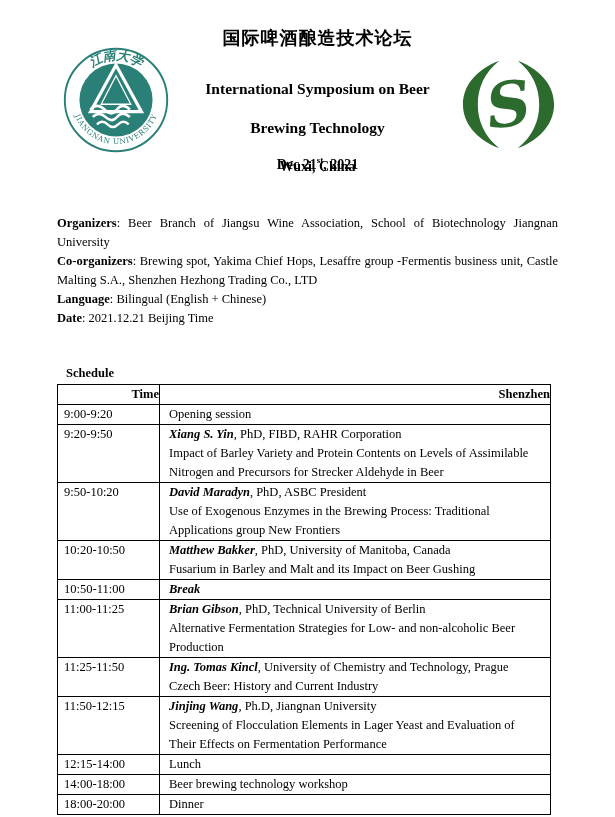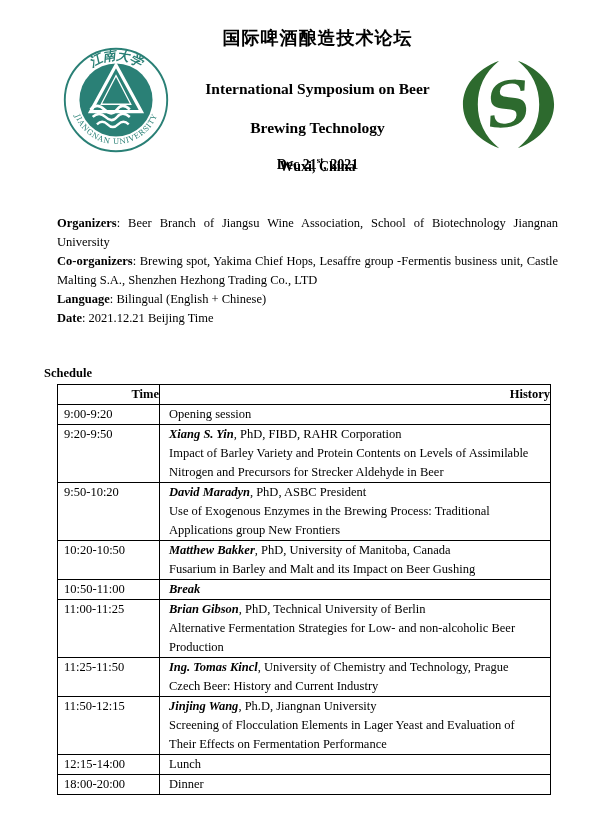--- a/index.html
+++ b/index.html
@@ -14,21 +14,21 @@
   .title-en2 { top:119px; font-size:15.5px; font-weight:bold; }
   .date1 { top:155px; font-size:14px; font-weight:bold; }
   .date2 { top:159px; font-size:14px; font-weight:bold; }
   .date1 sup { font-size:9px; }
   .logo-jn { position:absolute; left:63px; top:47px; width:106px; height:106px; }
   .logo-green { position:absolute; left:461px; top:58px; width:95px; height:93px; }
   
   .info { position:absolute; left:57px; top:214px; width:501px; font-size:12.5px; line-height:19px; }
   .iline { min-height:19px; }
   .jst { text-align:justify; text-align-last:justify; }
-  .schedule-heading { position:absolute; left:44px; top:364px; font-size:12.5px; font-weight:bold; line-height:19px;text-align:right; }
+  .schedule-heading { position:absolute; left:66px; top:364px; font-size:12.5px; font-weight:bold; line-height:19px;text-align:right; }
   
   table.schedule { position:absolute; left:57px; top:384px; width:494px; border-collapse:collapse; font-size:12.5px; table-layout:fixed; }
   table.schedule th, table.schedule td { border:1px solid #000; vertical-align:top; line-height:19px; }
   th.col-time, td.time { width:101px; }
   td.time { padding:0 2px 0 6px; }
   td.act { padding:0 2px 0 9px; }
   th { font-weight:bold; text-align:right; padding:0; }
   .bi { font-weight:bold; font-style:italic; }
   .line { min-height:19px; }
 </style>
@@ -78,21 +78,21 @@
       <div class="iline">Malting S.A., Shenzhen Hezhong Trading Co., LTD</div>
       <div class="iline"><b>Language</b>: Bilingual (English + Chinese)</div>
       <div class="iline"><b>Date</b>: 2021.12.21 Beijing Time</div>
     </div>
 
   <div class="schedule-heading">Schedule</div>
   <table class="schedule">
     <thead>
       <tr>
         <th class="col-time">Time</th>
-        <th>History</th>
+        <th>Shenzhen</th>
       </tr>
     </thead>
     <tbody>
         <tr>
           <td class="time">9:00-9:20</td>
           <td class="act">
             <div class="line">Opening session</div>
           </td>
         </tr>
         <tr>
@@ -147,20 +147,26 @@
             <div class="line">Their Effects on Fermentation Performance</div>
           </td>
         </tr>
         <tr>
           <td class="time">12:15-14:00</td>
           <td class="act">
             <div class="line">Lunch</div>
           </td>
         </tr>
         <tr>
+          <td class="time">14:00-18:00</td>
+          <td class="act">
+            <div class="line">Beer brewing technology workshop</div>
+          </td>
+        </tr>
+        <tr>
           <td class="time">18:00-20:00</td>
           <td class="act">
             <div class="line">Dinner</div>
           </td>
         </tr>
       </tbody>
   </table>
 
 </div>
 

